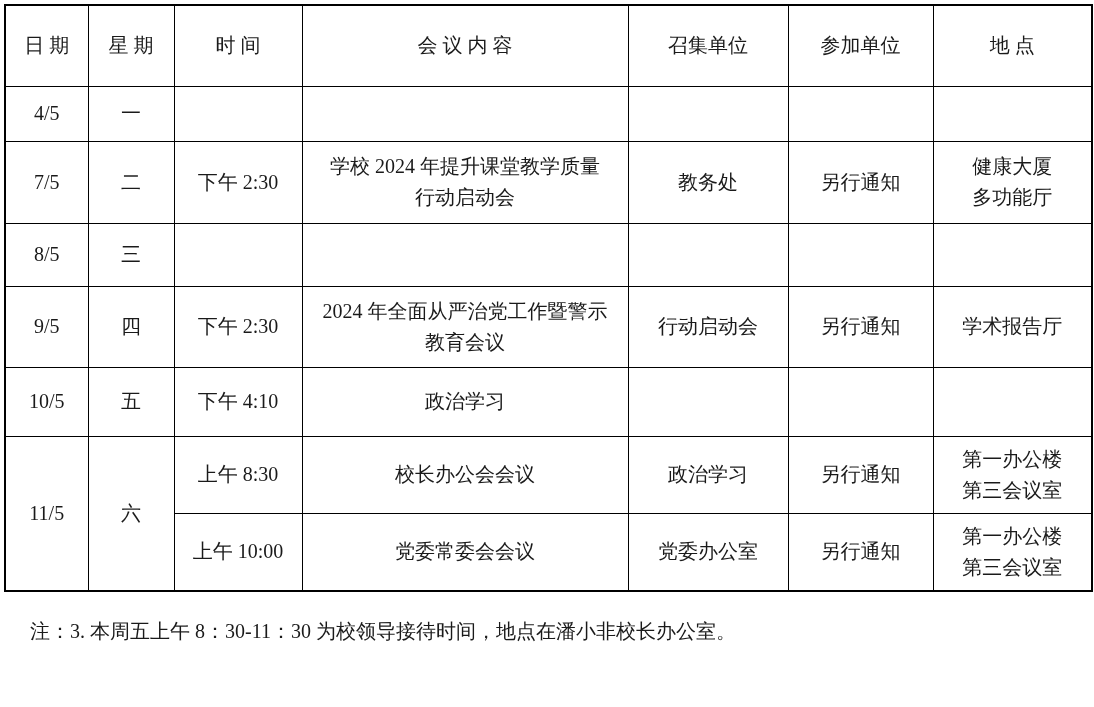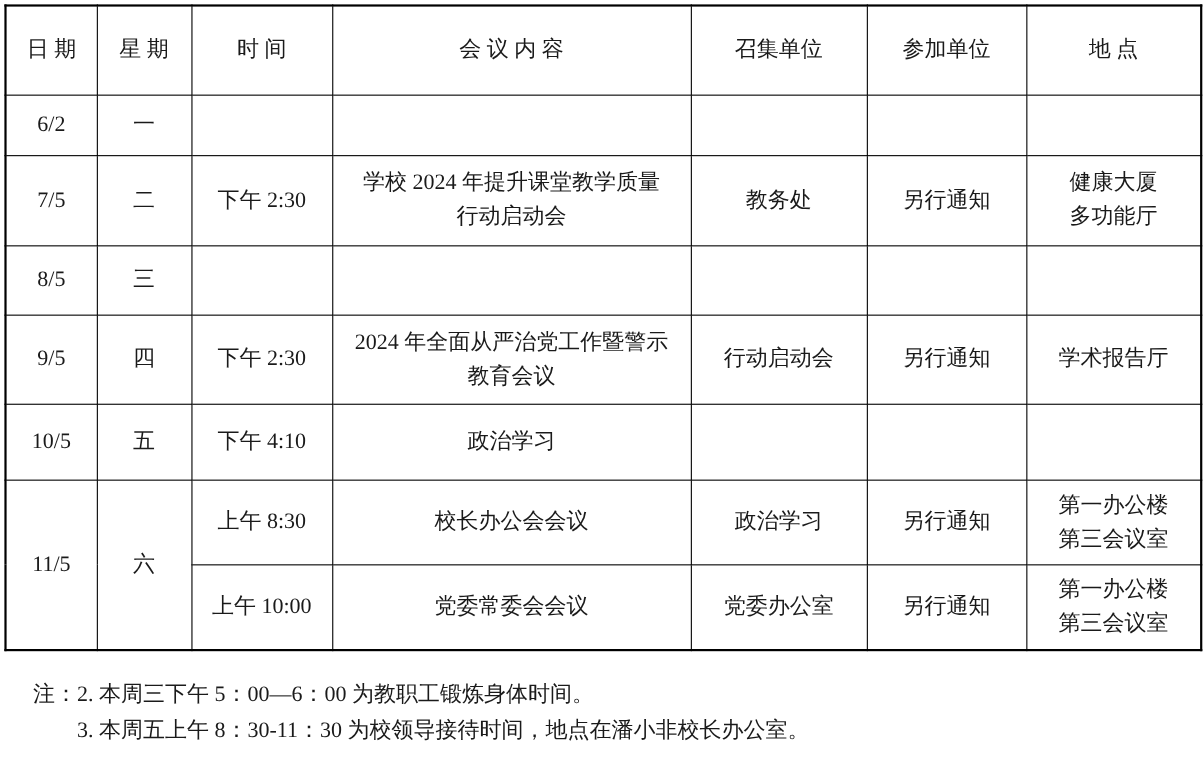--- a/index.html
+++ b/index.html
@@ -84,21 +84,21 @@
         <th>日 期</th>
         <th>星 期</th>
         <th>时 间</th>
         <th>会 议 内 容</th>
         <th>召集单位</th>
         <th>参加单位</th>
         <th>地 点</th>
       </tr>
 
       <tr class="h-r0">
-        <td>6/2</td>
+        <td>4/5</td>
         <td>一</td>
         <td></td>
         <td></td>
         <td></td>
         <td></td>
         <td></td>
       </tr>
 
       <tr class="h-r1">
         <td>7/5</td>
@@ -161,18 +161,17 @@
         <td>另行通知</td>
         <td>第一办公楼
 第三会议室</td>
       </tr>
     </tbody>
   </table>
 
   <div class="notes">
     <span class="notes-prefix">注：</span>
     <div class="notes-items">
-      <div>2. 本周三下午 5：00—6：00 为教职工锻炼身体时间。</div>
       <div>3. 本周五上午 8：30-11：30 为校领导接待时间，地点在潘小非校长办公室。</div>
     </div>
   </div>
 
 </div>
 
 </body></html>

